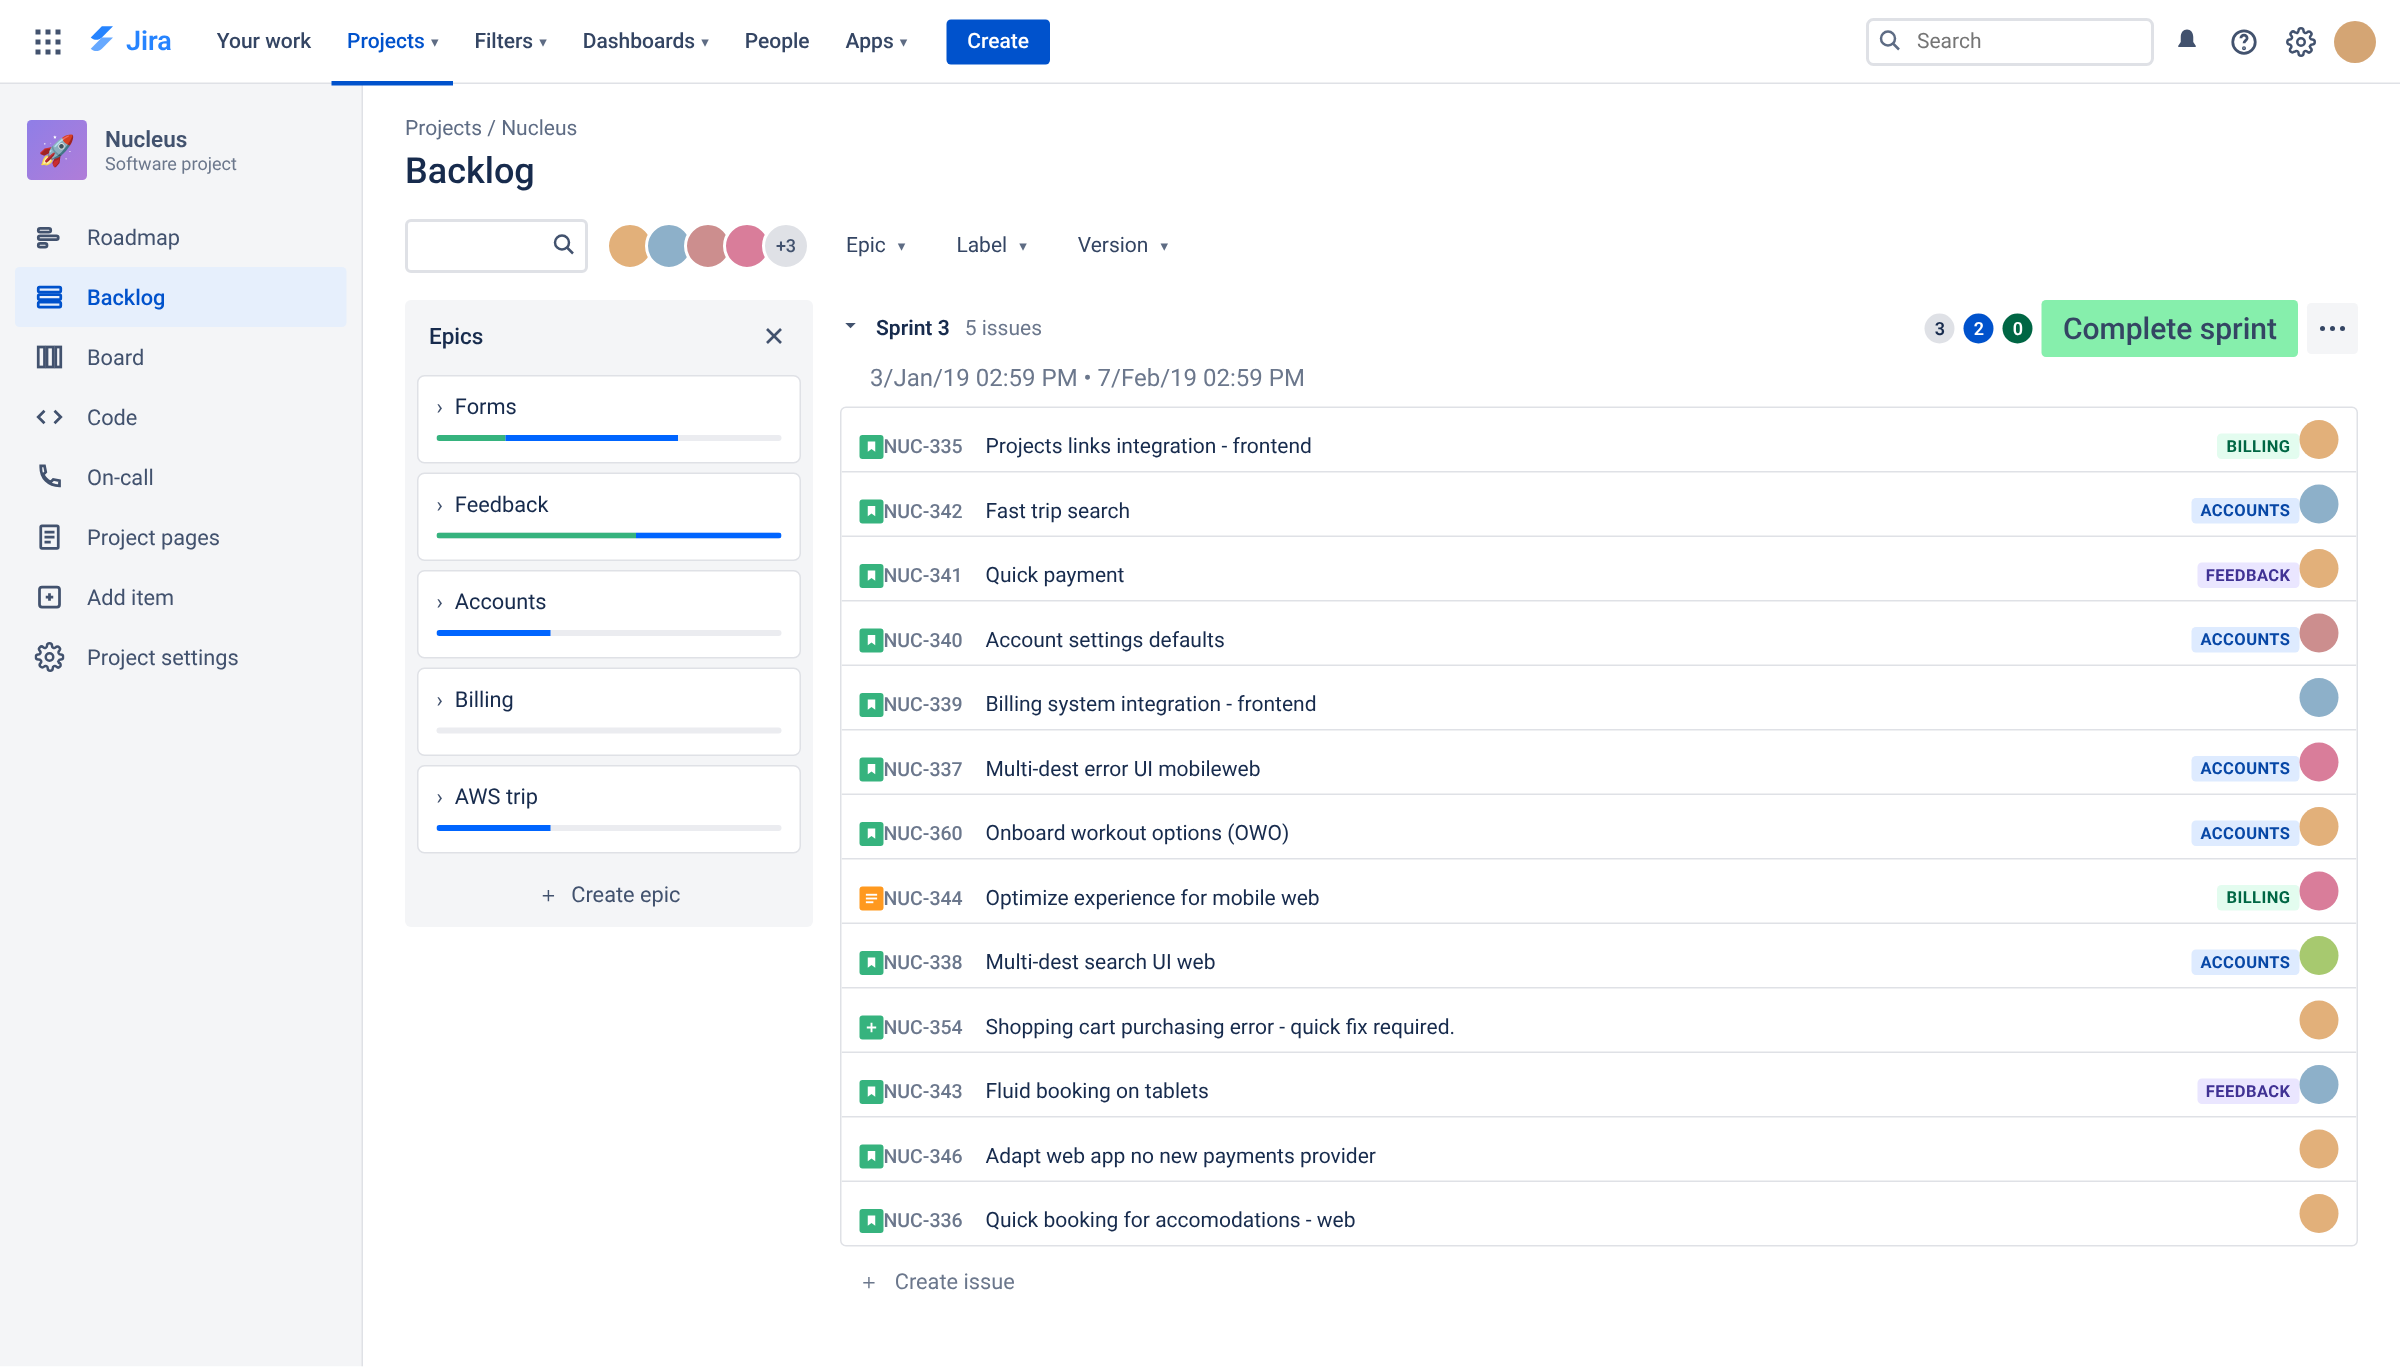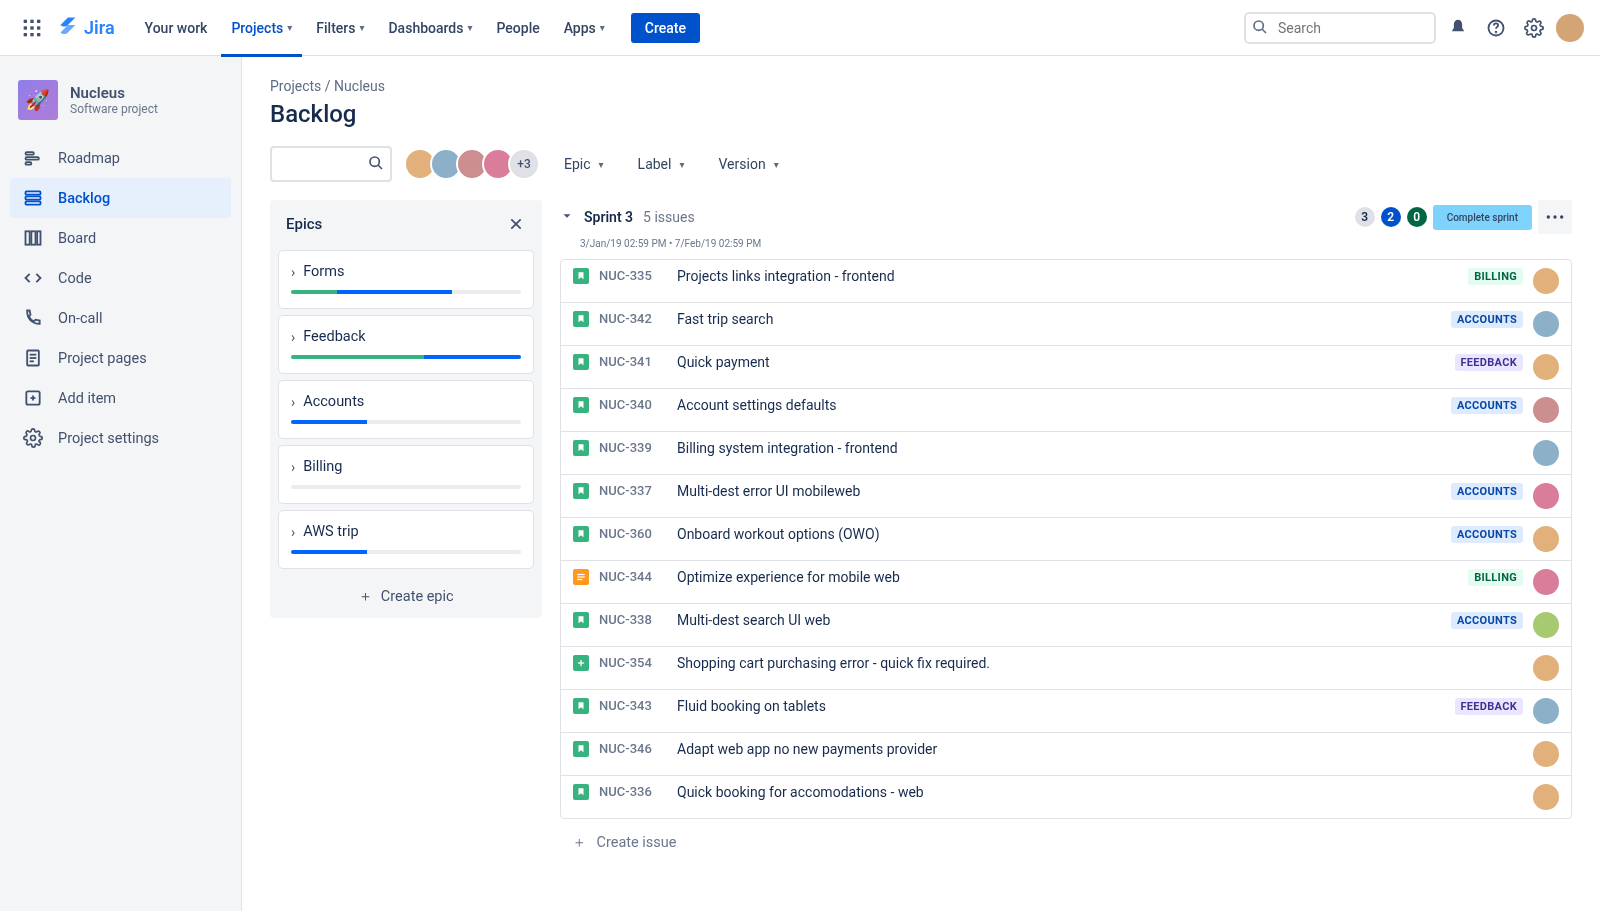--- a/index.html
+++ b/index.html
@@ -58,25 +58,25 @@
   .sprint-col { flex:1; }
   .sprint-header { display:flex; align-items:center; gap:10px; margin-bottom:4px; }
   .sprint-toggle { color:#42526E; cursor:pointer; }
   .sprint-name { font-weight:600; color:#172B4D; }
   .sprint-count { color:#6B778C; }
   .sprint-header-right { margin-left:auto; display:flex; align-items:center; gap:6px; }
   .pill { display:inline-flex; align-items:center; justify-content:center; min-width:20px; height:20px; border-radius:10px; font-size:12px; font-weight:600; padding:0 6px; }
   .pill.gray { background:#DFE1E6; color:#172B4D; }
   .pill.blue { background:#0052CC; color:#fff; }
   .pill.green { background:#006644; color:#fff; }
-  .complete-btn { background:#7dd3fc; border:none; padding:7px 14px; border-radius:3px; color:#344563; font-weight:500; cursor:pointer; font-size:10px; }
+  .complete-btn { background:#86efac; border:none; padding:7px 14px; border-radius:3px; color:#344563; font-weight:500; cursor:pointer; font-size:20px; }
   .more-btn { background:#F4F5F7; width:34px; height:34px; border-radius:3px; display:flex; align-items:center; justify-content:center; cursor:pointer; color:#344563; }
-  .sprint-dates { font-size:10px; color:#6B778C; margin-left:20px; margin-bottom:10px; }
+  .sprint-dates { font-size:16px; color:#6B778C; margin-left:20px; margin-bottom:10px; }
   .issue-list { border:1px solid #DFE1E6; border-radius:4px; overflow:hidden; }
-  .issue-row { display:flex; align-items:flex-start; gap:10px; padding:8px 12px; border-bottom:1px solid #DFE1E6; font-size:14px; cursor:pointer; }
+  .issue-row { display:flex; align-items:flex-end; padding:8px 12px; border-bottom:1px solid #DFE1E6; font-size:14px; cursor:pointer; }
   .issue-row:last-child { border-bottom:none; }
   .issue-type-icon { width:16px; height:16px; border-radius:2px; display:flex; align-items:center; justify-content:center; flex-shrink:0; }
   .issue-type-icon.story { background:#36B37E; }
   .issue-type-icon.task { background:#FF991F; }
   .issue-type-icon.bug-green { background:#36B37E; }
   .issue-key { color:#6B778C; min-width:68px; font-size:13px; font-weight:500; }
   .issue-summary { color:#172B4D; flex:1; }
   .epic-label { font-size:11px; font-weight:700; letter-spacing:0.3px; padding:2px 6px; border-radius:3px; }
   .epic-label.BILLING { background:#E3FCEF; color:#006644; }
   .epic-label.ACCOUNTS { background:#DEEBFF; color:#0747A6; }

